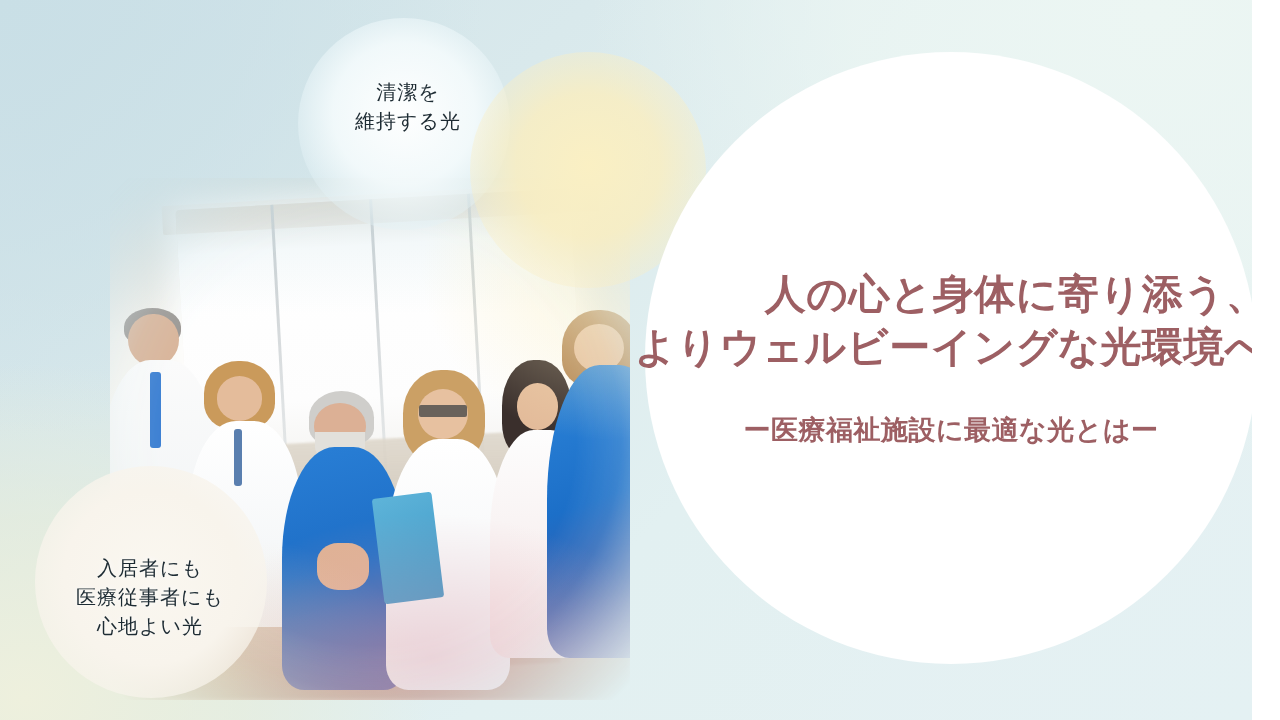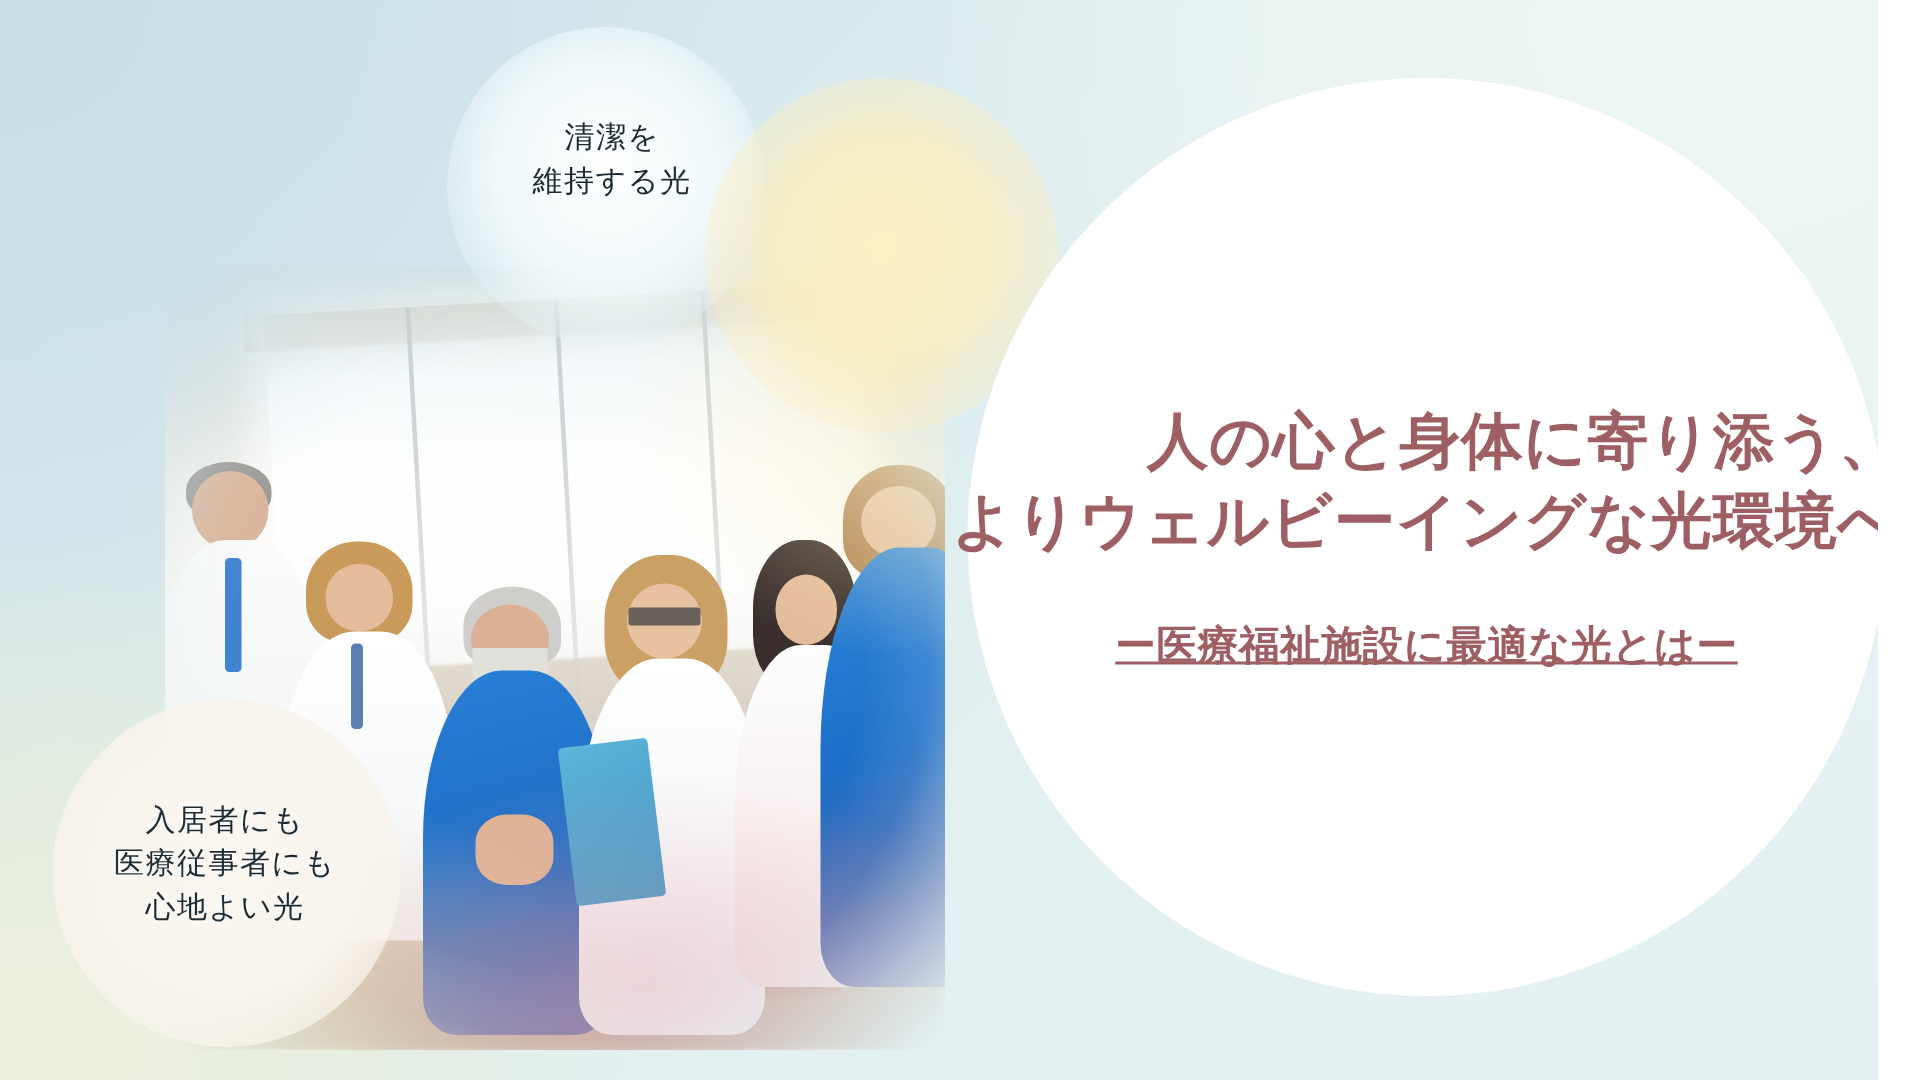--- a/index.html
+++ b/index.html
@@ -161,21 +161,21 @@
   }
 
   
   .cap{
     position:absolute;color:#1d2b33;text-align:center;line-height:1.45;
     font-size:20px;letter-spacing:1px;white-space:pre-line;
     text-shadow:0 0 6px rgba(255,255,255,0.9),0 0 14px rgba(255,255,255,0.7);
   }
   .cap-clean{left:318px;top:78px;width:180px;}
   .cap-sleep{left:484px;top:150px;width:160px;font-size:21px;}
-  .cap-cream{left:50px;top:533px;width:200px;}
+  .cap-cream{left:50px;top:554px;width:200px;}
 
   
   .white-circle{
     position:absolute;left:645px;top:52px;width:612px;height:612px;border-radius:50%;
     background:radial-gradient(circle at 50% 50%, #ffffff 0%, #ffffff 93%, rgba(255,255,255,0.88) 97%, rgba(255,255,255,0) 100%);
   }
 
   
   .copy{position:absolute;left:645px;top:52px;width:612px;height:612px;
         display:flex;flex-direction:column;align-items:center;justify-content:center;}
@@ -183,21 +183,21 @@
     font-size:25px;font-weight:700;color:#a9706c;letter-spacing:9px;
     margin:0 0 26px 6px;white-space:nowrap;
   }
   .headline{
     font-size:41px;font-weight:700;color:#9d5f63;line-height:1.30;
     text-align:right;margin:0;letter-spacing:0.5px;white-space:nowrap;
   }
   .headline .l2{display:block;}
   .subline{
     margin:38px 0 0 0;font-size:27px;font-weight:700;color:#9d5f63;
-    letter-spacing:0.5px;white-space:nowrap;text-decoration:underline;
+    letter-spacing:0.5px;white-space:nowrap;
   }
 </style>
 </head>
 <body>
 
 <div class="stage">
 
   <div class="bg-base"></div>
   <div class="bg-tl"></div>
   <div class="bg-tr"></div>

